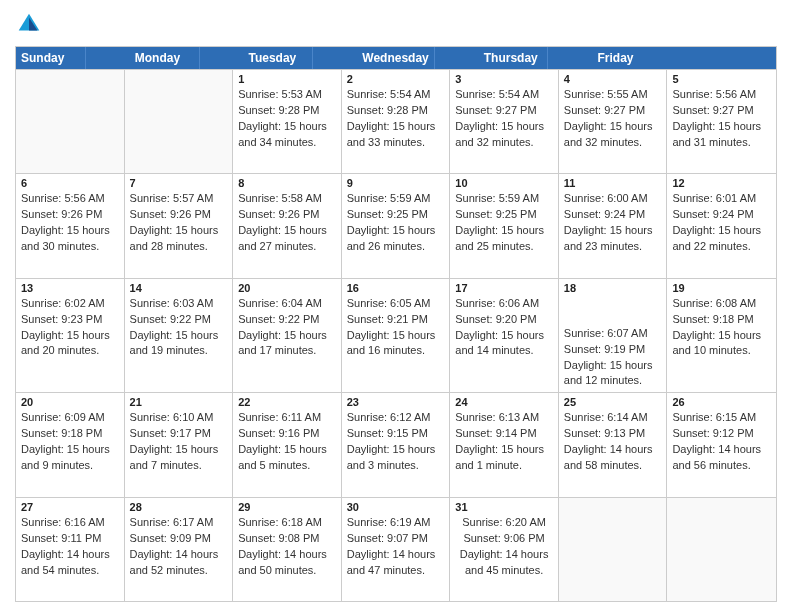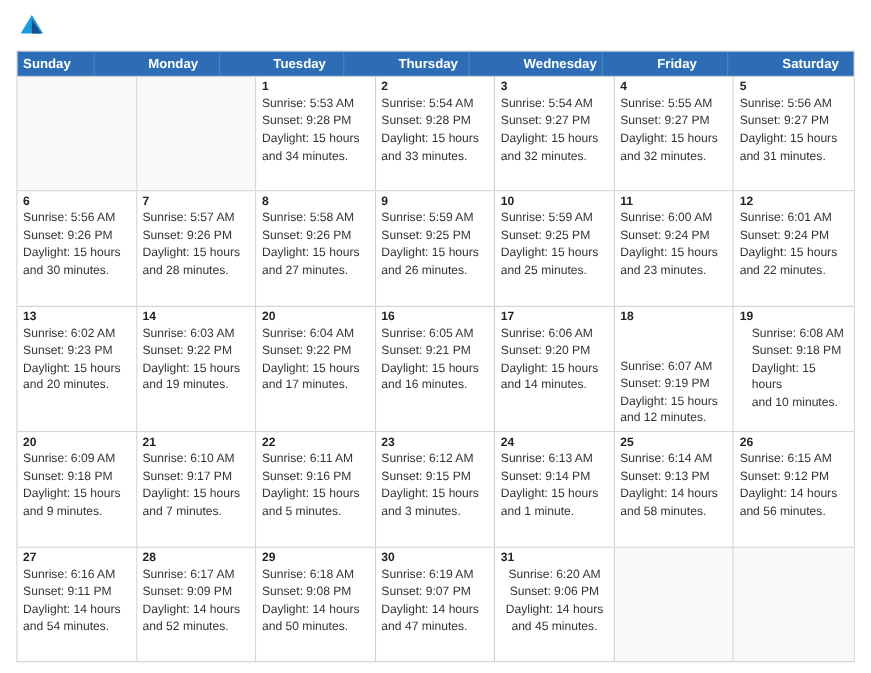--- a/index.html
+++ b/index.html
@@ -129,24 +129,23 @@
       <div class="month-year"></div>
       <div class="location"></div>
     </div>
   </div>
 
   <div class="calendar">
     <div class="cal-header">
     <div class="cal-header-cell">Sunday</div>
         <div class="cal-header-cell">Monday</div>
         <div class="cal-header-cell">Tuesday</div>
+        <div class="cal-header-cell">Wednesday</div>
         <div class="cal-header-cell">Thursday</div>
-        <div class="cal-header-cell">Wednesday</div>
         <div class="cal-header-cell">Friday</div>
-        <div class="cal-header-cell">Saturday</div>
       </div>
     <div class="cal-body">
     <div class="cal-row">
           <div class="cal-cell empty"></div>
           <div class="cal-cell empty"></div>
           <div class="cal-cell">
             <span class="day-num">1</span>
             <div class="sun-info" style="white-space: pre-line;">Sunrise: 5:53 AM
 Sunset: 9:28 PM
 Daylight: 15 hours
@@ -270,21 +269,21 @@
           </div>
           <div class="cal-cell">
             <span class="day-num">18</span>
             <div class="sun-info" style="white-space: pre-line; margin-top: 32px;">Sunrise: 6:07 AM
 Sunset: 9:19 PM
 Daylight: 15 hours
 and 12 minutes.</div>
           </div>
           <div class="cal-cell">
             <span class="day-num">19</span>
-            <div class="sun-info" style="white-space: pre-line; margin-left: 11px;">Sunrise: 6:08 AM
+            <div class="sun-info" style="white-space: pre-line;">Sunrise: 6:08 AM
 Sunset: 9:18 PM
 Daylight: 15 hours
 and 10 minutes.</div>
           </div>
         </div>
         <div class="cal-row">
           <div class="cal-cell">
             <span class="day-num">20</span>
             <div class="sun-info" style="white-space: pre-line;">Sunrise: 6:09 AM
 Sunset: 9:18 PM

